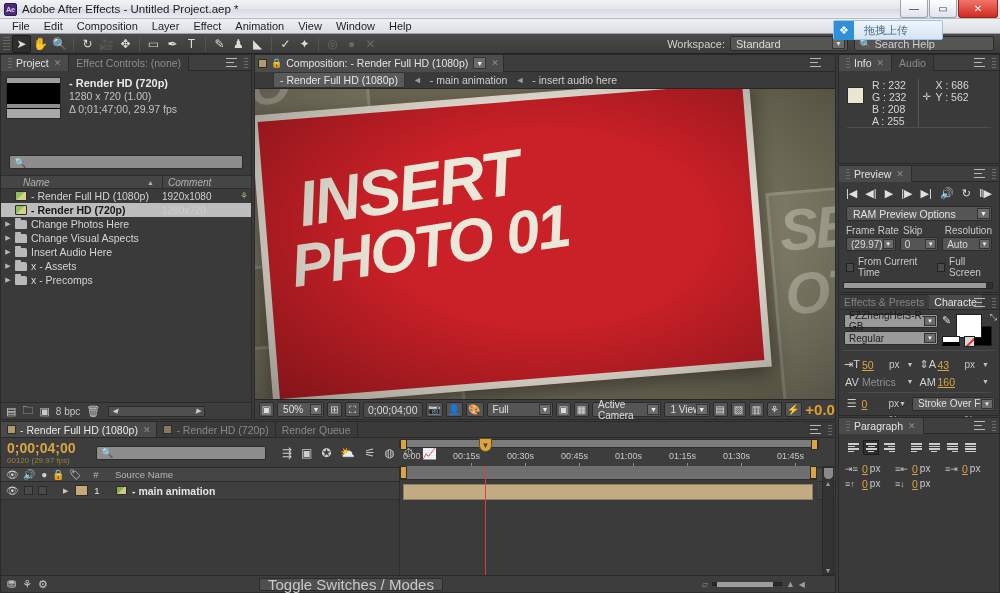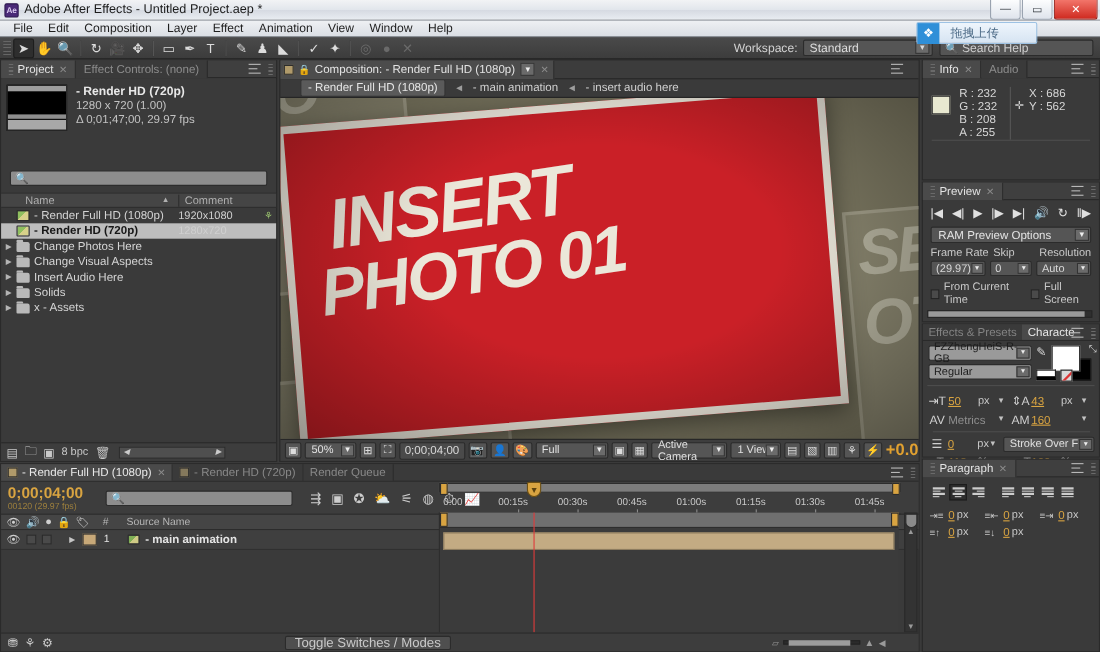--- a/index.html
+++ b/index.html
@@ -147,21 +147,21 @@
   .proj-meta .sub { color: #c2c2c2; font-size: 10.5px; }
   .searchbar {
     margin: 32px 8px 0 8px; height: 14px; background: #8d8d8d;
     border: 1px solid #2c2c2c; border-radius: 2px;
     display: flex; align-items: center; color: #3a3a3a; font-size: 10px;
   }
   .searchbar .mag { margin: 0 2px 0 4px; }
   .collist-head {
     margin-top: 6px; height: 14px; background: #454545;
     border-top: 1px solid #2d2d2d; border-bottom: 1px solid #2d2d2d;
-    display: flex; align-items: center; font-size: 10px; color: #b0b0b0;
+    display: flex; align-items: center; font-size: 10px; color: #b0b0b0; font-style: italic;
   }
   .collist-head .c-name { flex: 1; padding-left: 22px; position: relative; }
   .collist-head .c-name .sortarrow { position: absolute; right: 8px; top: 2px; font-size: 7px; }
   .collist-head .c-comment { width: 75px; border-left: 1px solid #2d2d2d; padding-left: 5px; }
   .collist-head .c-pad { width: 14px; border-left: 1px solid #2d2d2d; }
   .prow {
     height: 14px; display: flex; align-items: center;
     font-size: 10.5px; color: #d4d4d4; position: relative;
   }
   .prow.sel { background: #bdbdbd; color: #171717; font-weight: bold; }
@@ -441,21 +441,21 @@
   .tl-wb { position: absolute; left: 0; top: 0; right: 0; height: 14px; background: #6f6f6f;
      border-bottom: 1px solid #2d2d2d; }
   .tl-wb .cap { position: absolute; top: 0; width: 7px; height: 13px; background: #d9a441; border: 1px solid #2d2d2d; }
   .tl-bar { position: absolute; left: 3px; top: 18px; right: 4px; height: 16px;
      background: #c3ab83; border: 1px solid #8d7c5f; }
   .playhead-line { position: absolute; top: 0; bottom: 0; width: 1px; background: #e03a3a; }
   .tl-footer { position: absolute; left: 0; bottom: 0; width: 100%; height: 17px;
     background: #3d3d3d; border-top: 1px solid #2a2a2a; display: flex; align-items: center; }
   .tl-footer .icons { display: flex; gap: 6px; padding-left: 6px; color: #c8c8c8; font-size: 11px; }
   .toggle-pill { position: absolute; left: 258px; height: 13px; background: #4f4f4f;
-    border: 1px solid #2b2b2b; border-radius: 2px; color: #c8c8c8; font-size: 12px;
+    border: 1px solid #2b2b2b; border-radius: 2px; color: #c8c8c8; font-size: 15px;
     padding: 0 8px; display: flex; align-items: center; }
   .tl-zoom { position: absolute; right: 30px; display: flex; align-items: center; gap: 4px; }
   .zoom-track { width: 70px; height: 4px; background: #2b2b2b; border: 1px solid #222; position: relative; }
   .zoom-track i { position: absolute; left: 4px; top: -1px; width: 56px; height: 5px; background: #9c9c9c; }
 
   .vscroll { position: absolute; right: 1px; top: 44px; bottom: 17px; width: 12px;
      background: #333; border: 1px solid #2a2a2a; display: flex; flex-direction: column;
      align-items: center; justify-content: space-between; color: #9a9a9a; font-size: 7px; }
   .vscroll .shield { width: 11px; height: 13px; background: #8a8a8a; border: 1px solid #2c2c2c;
      border-radius: 0 0 5px 5px; }
@@ -605,28 +605,28 @@
         <div class="prow">
           <span class="tri">▶</span>
           <span class="foldericon"></span>
           <span class="lbl">Insert Audio Here</span>
           <span class="cmt"></span>
           <span class="pad"></span>
         </div>
         <div class="prow">
           <span class="tri">▶</span>
           <span class="foldericon"></span>
-          <span class="lbl">Solids</span>
+          <span class="lbl">x - Assets</span>
           <span class="cmt"></span>
           <span class="pad"></span>
         </div>
         <div class="prow">
           <span class="tri">▶</span>
           <span class="foldericon"></span>
-          <span class="lbl">x - Assets</span>
+          <span class="lbl">x - Precomps</span>
           <span class="cmt"></span>
           <span class="pad"></span>
         </div>
       </div>
 
     <div class="proj-footer">
       <span class="pf-ico">▤</span>
       <span class="pf-ico">🗀</span>
       <span class="pf-ico">▣</span>
       <span>8 bpc</span>

